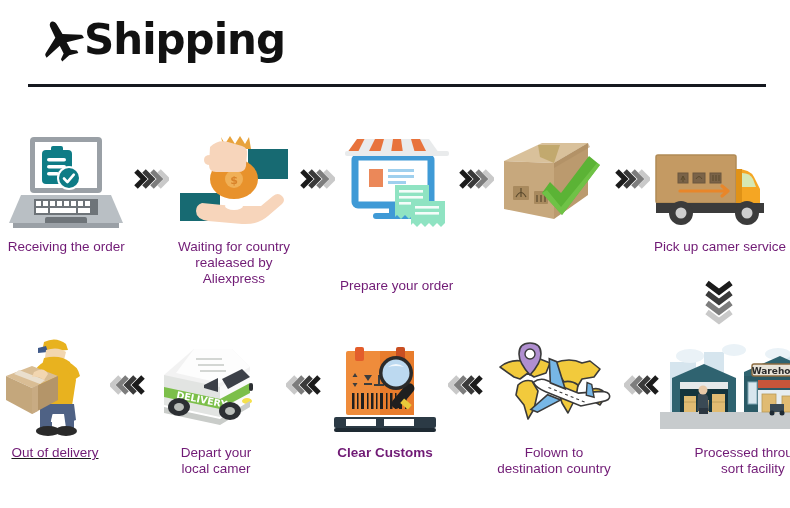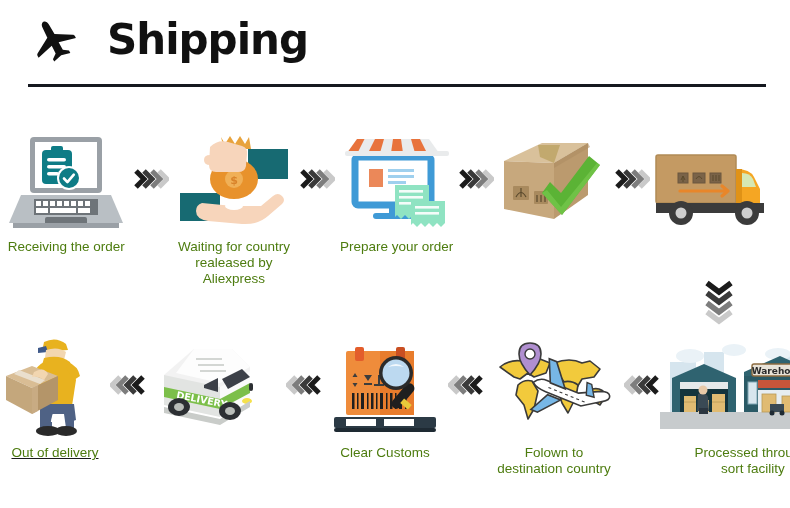--- a/index.html
+++ b/index.html
@@ -4,40 +4,40 @@
 <style>
   html,body{margin:0;padding:0;}
   body{
     width:790px;height:508px;background:#ffffff;
     font-family:"Liberation Sans", sans-serif;
     color:#1a1a1a;overflow:hidden;position:relative;
   }
   .page{position:relative;width:790px;height:508px;}
 
   
-  .header{position:absolute;left:28px;top:14px;display:flex;align-items:flex-end;gap:31px;}
+  .header{position:absolute;left:36px;top:14px;display:flex;align-items:flex-end;}
   .plane-icon{width:52px;height:52px;flex:none;margin-right:0px;}
   .title{
     font-size:42px;font-weight:bold;letter-spacing:-1px;
     color:#111111;line-height:52px;margin-left:-4px;
     font-family:"DejaVu Sans", sans-serif;
   }
   .rule{position:absolute;left:28px;top:84px;width:738px;height:3px;background:#15181f;}
 
   
   .row{position:absolute;left:0;width:790px;display:flex;}
   .row1{top:126px;}
   .row2{top:332px;}
 
   .step{position:relative;display:flex;flex-direction:column;align-items:center;}
   .art{height:105px;display:flex;align-items:flex-end;justify-content:center;}
   .art svg{display:block;}
   .caption{
     margin-top:8px;text-align:center;font-size:13.5px;line-height:16px;
-    color:#4d7c0f;white-space:pre-line;
+    color:#701a75;white-space:pre-line;
   }
 
   
   .arrow{position:absolute;top:40px;}
   .arrow.down{position:absolute;}
 </style>
 </head>
 <body>
 
 <div class="page">
@@ -134,21 +134,21 @@
           <g fill="none" stroke-width="5" stroke-linecap="butt">
             <path d="M3 5 L11 13 L3 21" stroke="#1b1b1b"></path>
             <path d="M11 5 L19 13 L11 21" stroke="#3a3a3a"></path>
             <path d="M19 5 L27 13 L19 21" stroke="#7d7d7d"></path>
             <path d="M26 5 L34 13 L26 21" stroke="#c9c9c9"></path>
           </g>
         </svg>
       </div>
     </div>
 
-    <div class="step" style="width:148px;">
+    <div class="step" style="width:148px;gap:39px;">
       <div class="art">
         <svg width="116" height="100" viewBox="0 0 116 100">
           <rect x="16" y="26" width="76" height="48" rx="3" fill="none" stroke="#3f9ad6" stroke-width="7"></rect>
           <rect x="24" y="34" width="60" height="32" fill="#ffffff"></rect>
           <rect x="50" y="74" width="8" height="10" fill="#3f9ad6"></rect>
           <rect x="34" y="82" width="40" height="6" rx="3" fill="#3f9ad6"></rect>
           <g>
             <path d="M8 22 l10 -14 h72 l10 14 z" fill="#e9ebec"></path>
             <g fill="#e8733c">
               <path d="M18 8 l-10 14 h10.5 l7 -14 z"></path>
@@ -250,20 +250,21 @@
             <path d="M46 34 q3 -5 6 0"></path>
             <path d="M63 30 v6 M66 30 v6 M69 30 v6"></path>
           </g>
           <path d="M30 46 h48 l-6 -5 m6 5 l-6 5" stroke="#e8862a" stroke-width="3.2" fill="none" stroke-linecap="round" stroke-linejoin="round"></path>
           <circle cx="31" cy="68" r="12" fill="#3b3b3b"></circle>
             <circle cx="31" cy="68" r="5.5" fill="#cfcfcf"></circle>
           <circle cx="97" cy="68" r="12" fill="#3b3b3b"></circle>
             <circle cx="97" cy="68" r="5.5" fill="#cfcfcf"></circle>
         </svg>
       </div>
+      <div class="caption">Pick up camer service</div>
     </div>
 
   </div>
 
   <div class="arrow down" style="left:702px;top:278px;">
     <svg width="34" height="48" viewBox="0 0 34 48">
       <g fill="none" stroke-width="5.5" stroke-linecap="butt">
         <path d="M5 5 L17 14 L29 5" stroke="#1b1b1b"></path>
         <path d="M5 15 L17 24 L29 15" stroke="#3a3a3a"></path>
         <path d="M5 25 L17 34 L29 25" stroke="#7d7d7d"></path>
@@ -331,36 +332,38 @@
           <path d="M58 50 l14 -7 0 14 -14 -4 z" fill="#3c4048"></path>
           <rect x="103" y="48" width="4" height="8" rx="2" fill="#2c2f33"></rect>
           <ellipse cx="101" cy="66" rx="5" ry="3" fill="#f5e14b"></ellipse>
           <path d="M18 72 l56 12 30 -18 0 6 -30 18 -56 -12 z" fill="#c9ccc9"></path>
           <ellipse cx="33" cy="72" rx="11" ry="9" fill="#2c2f33"></ellipse>
             <ellipse cx="33" cy="72" rx="5" ry="4" fill="#b9bdb9"></ellipse>
           <ellipse cx="84" cy="76" rx="11" ry="9" fill="#2c2f33"></ellipse>
             <ellipse cx="84" cy="76" rx="5" ry="4" fill="#b9bdb9"></ellipse>
         </svg>
       </div>
+      <div class="caption">Depart your
+local camer</div>
     </div>
 
     <div class="step" style="width:38px;">
       <div class="art" style="align-items:center;height:105px;">
         <svg width="36" height="26" viewBox="0 0 36 26">
           <g fill="none" stroke-width="5" stroke-linecap="butt">
             <path d="M33 5 L25 13 L33 21" stroke="#1b1b1b"></path>
             <path d="M25 5 L17 13 L25 21" stroke="#3a3a3a"></path>
             <path d="M17 5 L9 13 L17 21" stroke="#7d7d7d"></path>
             <path d="M10 5 L2 13 L10 21" stroke="#c9c9c9"></path>
           </g>
         </svg>
       </div>
     </div>
 
-    <div class="step" style="width:140px;">
+    <div class="step" style="width:140px;font-weight:bold;">
       <div class="art">
         <svg width="126" height="100" viewBox="0 0 126 100">
           <rect x="24" y="14" width="68" height="64" rx="2" fill="#ef8c3b"></rect>
           <path d="M58 14 h34 v64 h-34 z" fill="#e87c2c"></path>
           <rect x="33" y="10" width="9" height="14" rx="2" fill="#e35d2b"></rect>
           <rect x="74" y="10" width="9" height="14" rx="2" fill="#c94f22"></rect>
           <g fill="#3d3d3d">
             <path d="M33 38 v10 l-2.5 0 2.5 4 2.5 -4 -2.5 0 M33 38 l-2.5 4 5 0 z" transform="translate(0,-2)"></path>
             <path d="M42 38 h8 l-4 6 z"></path>
             <rect x="42" y="46" width="8" height="2"></rect>

